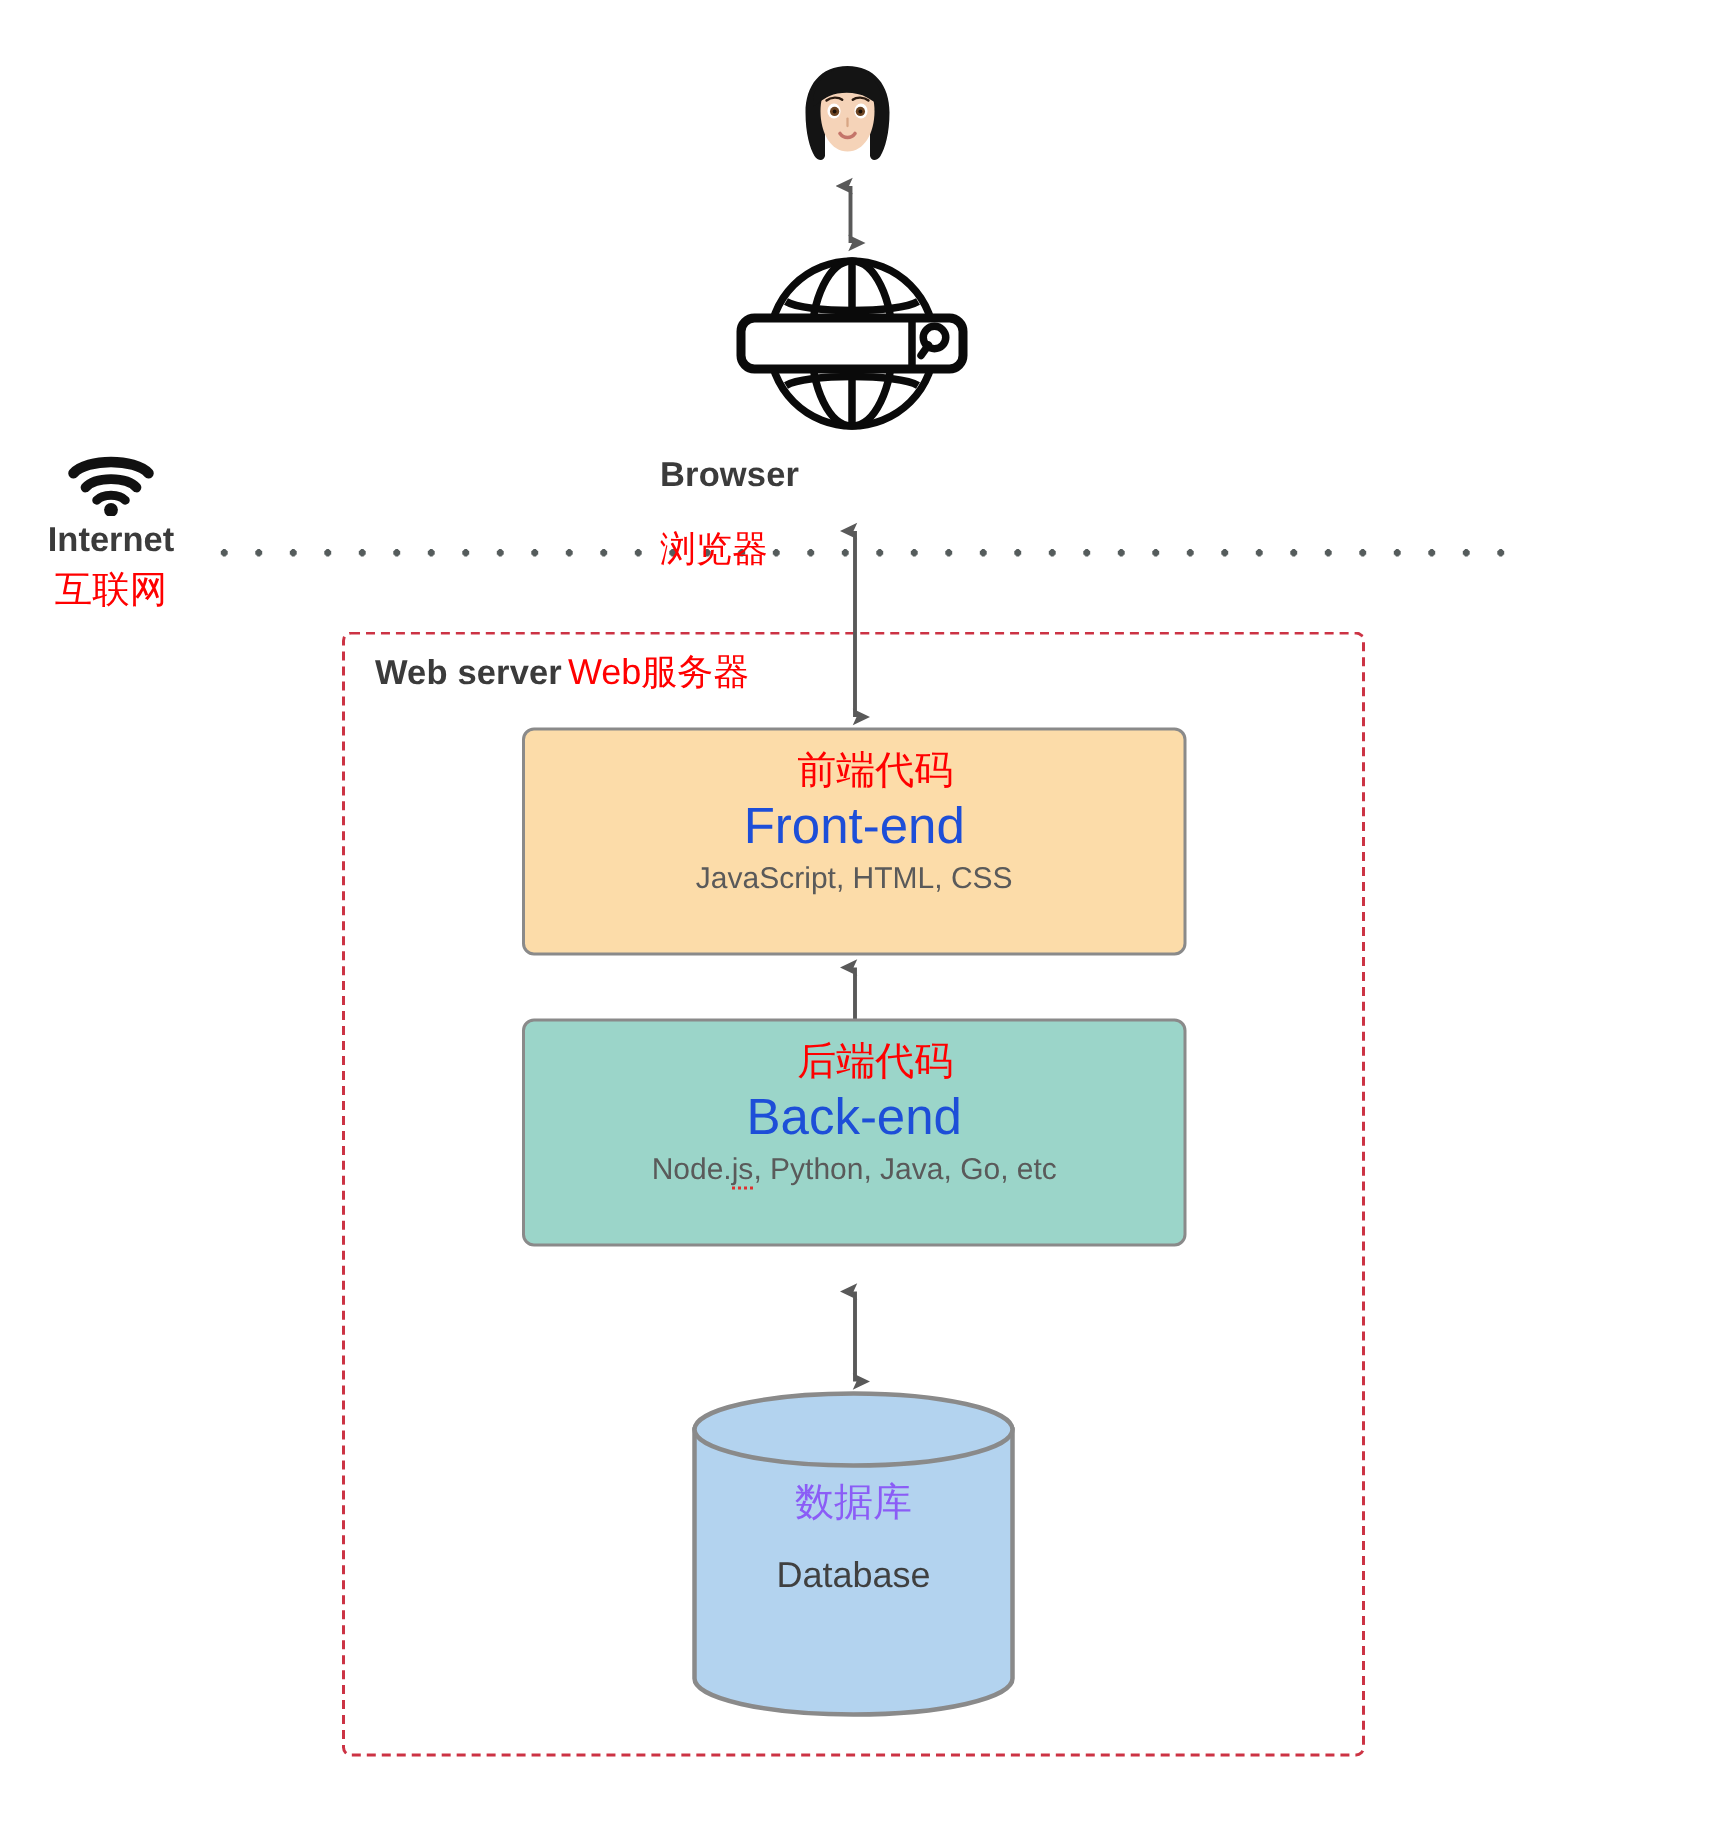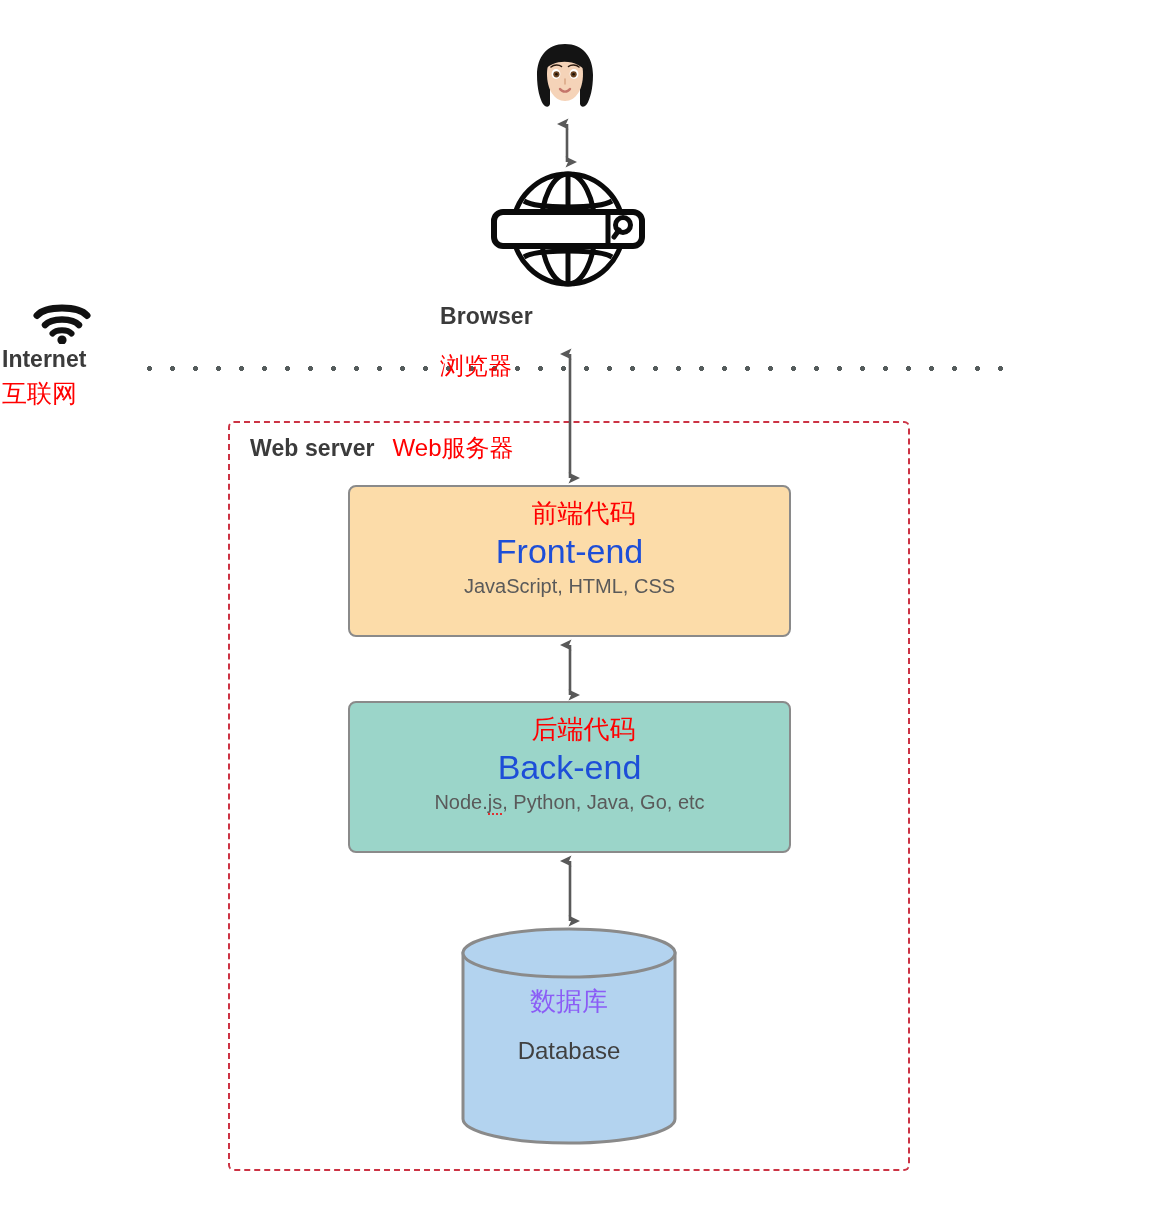--- a/index.html
+++ b/index.html
@@ -29,21 +29,21 @@
     border: 2px dashed #cc3344;
     border-radius: 6px;
     box-sizing: border-box;
     background: transparent;
   }
   #web-server-label-group {
     left: 250px;
     top: 432px;
     display: flex;
     align-items: baseline;
-    gap: 18px;
+    gap: 4px;
     white-space: nowrap;
   }
   .label-en-bold {
     font-size: 23px;
     font-weight: bold;
     color: #3b3b3b;
     letter-spacing: 0.1px;
   }
   .label-zh {
     font-size: 24px;
@@ -56,23 +56,24 @@
     left: 138px;
     top: 366px;
     width: 866px;
     height: 5px;
     background-image: radial-gradient(circle closest-side, #555c5c 100%, transparent 100%);
     background-size: 23px 5px;
     background-repeat: repeat-x;
     background-position: 0 center;
   }
   #internet-label-group {
-    left: 2px;
+    left: 14px;
     top: 300px;
     width: 120px;
+    text-align: center;
   }
   #wifi-icon { display: block; margin: 0 auto 2px auto; }
   #internet-label-en {
     font-size: 23px;
     font-weight: bold;
     color: #3b3b3b;
     line-height: 26px;
   }
   #internet-label-zh {
     font-size: 25px;
@@ -119,21 +120,21 @@
   }
   #frontend-box {
     left: 348px;
     top: 485px;
     width: 443px;
     height: 152px;
     background: #fcdca9;
   }
   #backend-box {
     left: 348px;
-    top: 701px;
+    top: 679px;
     width: 443px;
     height: 152px;
     background: #9bd5c9;
   }
   .tier-zh {
     font-size: 26px;
     color: #ff0000;
     line-height: 33px;
     margin-left: 28px;
   }

